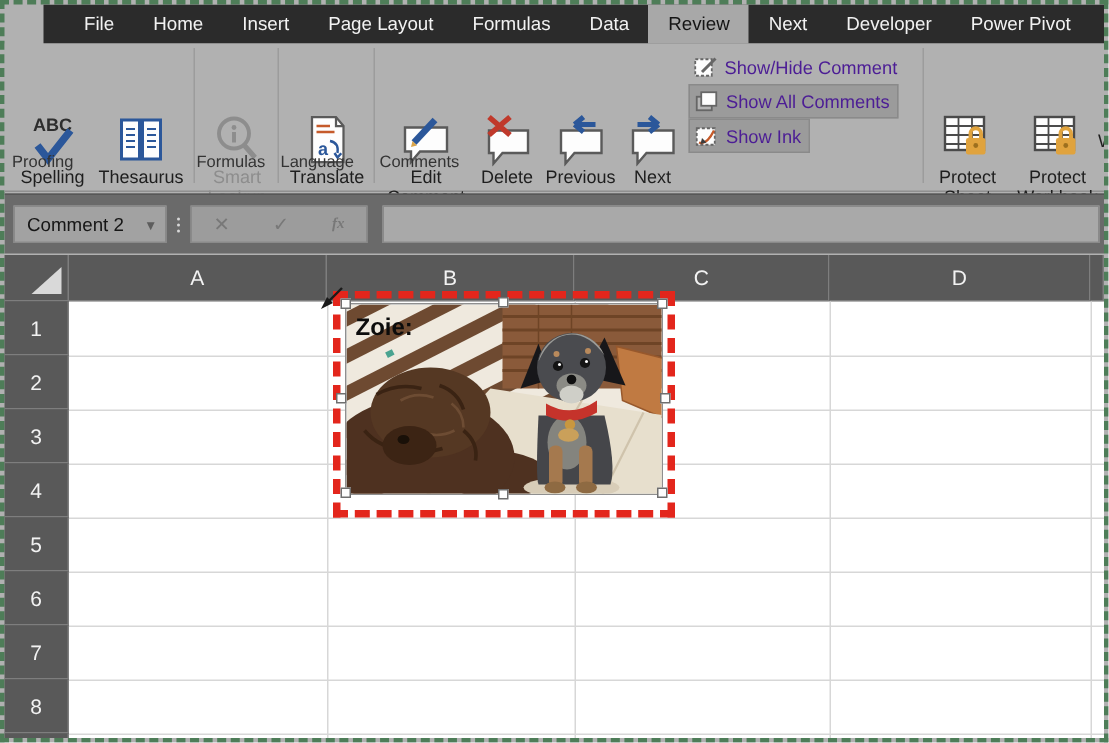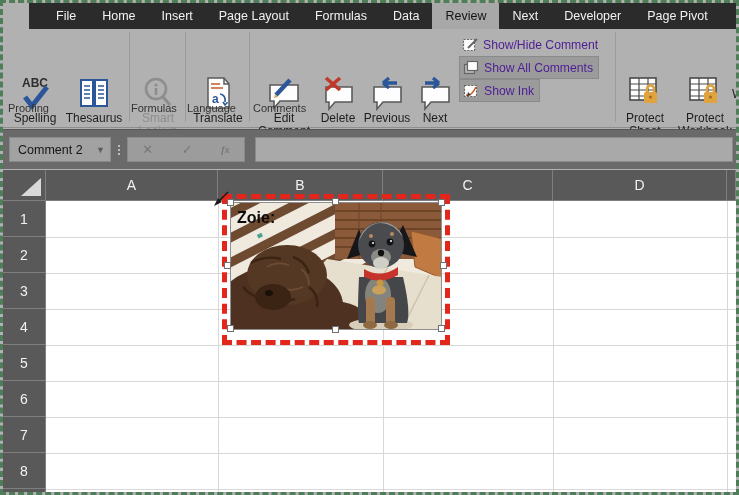--- a/index.html
+++ b/index.html
@@ -61,21 +61,21 @@
   <div class="tabbar">
     <div class="tab">File</div>
     <div class="tab">Home</div>
     <div class="tab">Insert</div>
     <div class="tab">Page Layout</div>
     <div class="tab">Formulas</div>
     <div class="tab">Data</div>
     <div class="tab active">Review</div>
     <div class="tab">Next</div>
     <div class="tab">Developer</div>
-    <div class="tab">Page Pivot</div>
+    <div class="tab">Power Pivot</div>
   </div>
 
   <div class="ribbon">
 
     <div class="bigbtn" style="left:6px;width:52px;">
       <span class="bicon">
         <svg width="34" height="36" viewBox="0 0 34 36">
           <text x="17" y="12" text-anchor="middle" font-size="12" font-weight="bold" fill="#2e2e2e" font-family="Liberation Sans">ABC</text>
           <path d="M7 22 L14 31 L29 12" stroke="#2b579a" stroke-width="5" fill="none"></path>
         </svg>

